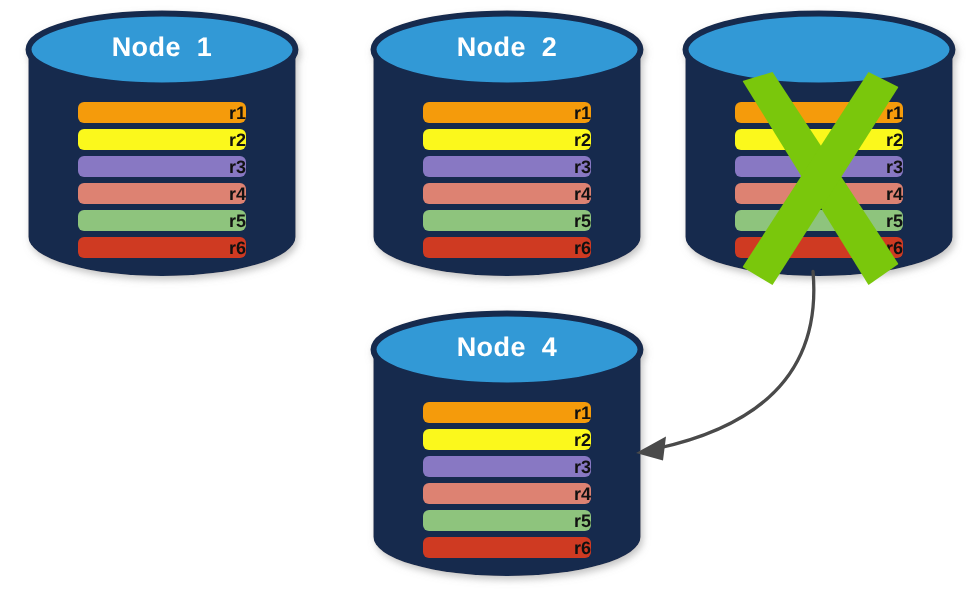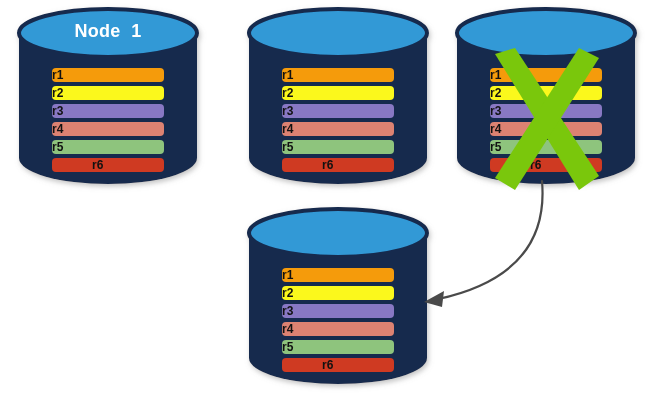--- a/index.html
+++ b/index.html
@@ -50,21 +50,21 @@
     position: absolute;
     left: 35px;
     top: 60px;
     width: 112px;
   }
   .row {
     position: relative;
     height: 14px;
     margin-bottom: 4px;
     border-radius: 4px;
-    text-align: left;
+    text-align: right;
     font-size: 12px;
     font-weight: bold;
     color: #111111;
     line-height: 14px;
     font-family: "Liberation Sans", sans-serif;
   }
   .row:last-child { margin-bottom: 0; padding-left: 40px; }
 
   #node1 { left: 17px;  top: 8px; }
   #node2 { left: 247px; top: 8px; }
@@ -116,20 +116,21 @@
     </div>
   </div>
 
   <div class="node" id="node2">
     <svg class="node-svg" viewBox="0 0 182 178">
       <g filter="url(#sh1)">
         <path d="M2,25 L2,150 A89,26 0 0 0 180,150 L180,25 Z" fill="#152a4e"></path>
         <ellipse cx="91" cy="25" rx="89" ry="24" fill="#3399d6" stroke="#152a4e" stroke-width="4"></ellipse>
       </g>
     </svg>
+    <div class="node-title">Node  2</div>
     <div class="rows">
       <div class="row" style="background:#f59b0b">r1</div>
       <div class="row" style="background:#fbf81c">r2</div>
       <div class="row" style="background:#8878c3">r3</div>
       <div class="row" style="background:#dd8272">r4</div>
       <div class="row" style="background:#8ec47d">r5</div>
       <div class="row" style="background:#cf3a22">r6</div>
     </div>
   </div>
 
@@ -157,20 +158,21 @@
     </g>
   </svg>
 
   <div class="node" id="node4">
     <svg class="node-svg" viewBox="0 0 182 178">
       <g filter="url(#sh1)">
         <path d="M2,25 L2,150 A89,26 0 0 0 180,150 L180,25 Z" fill="#152a4e"></path>
         <ellipse cx="91" cy="25" rx="89" ry="24" fill="#3399d6" stroke="#152a4e" stroke-width="4"></ellipse>
       </g>
     </svg>
+    <div class="node-title">Node  4</div>
     <div class="rows">
       <div class="row" style="background:#f59b0b">r1</div>
       <div class="row" style="background:#fbf81c">r2</div>
       <div class="row" style="background:#8878c3">r3</div>
       <div class="row" style="background:#dd8272">r4</div>
       <div class="row" style="background:#8ec47d">r5</div>
       <div class="row" style="background:#cf3a22">r6</div>
     </div>
   </div>
 

